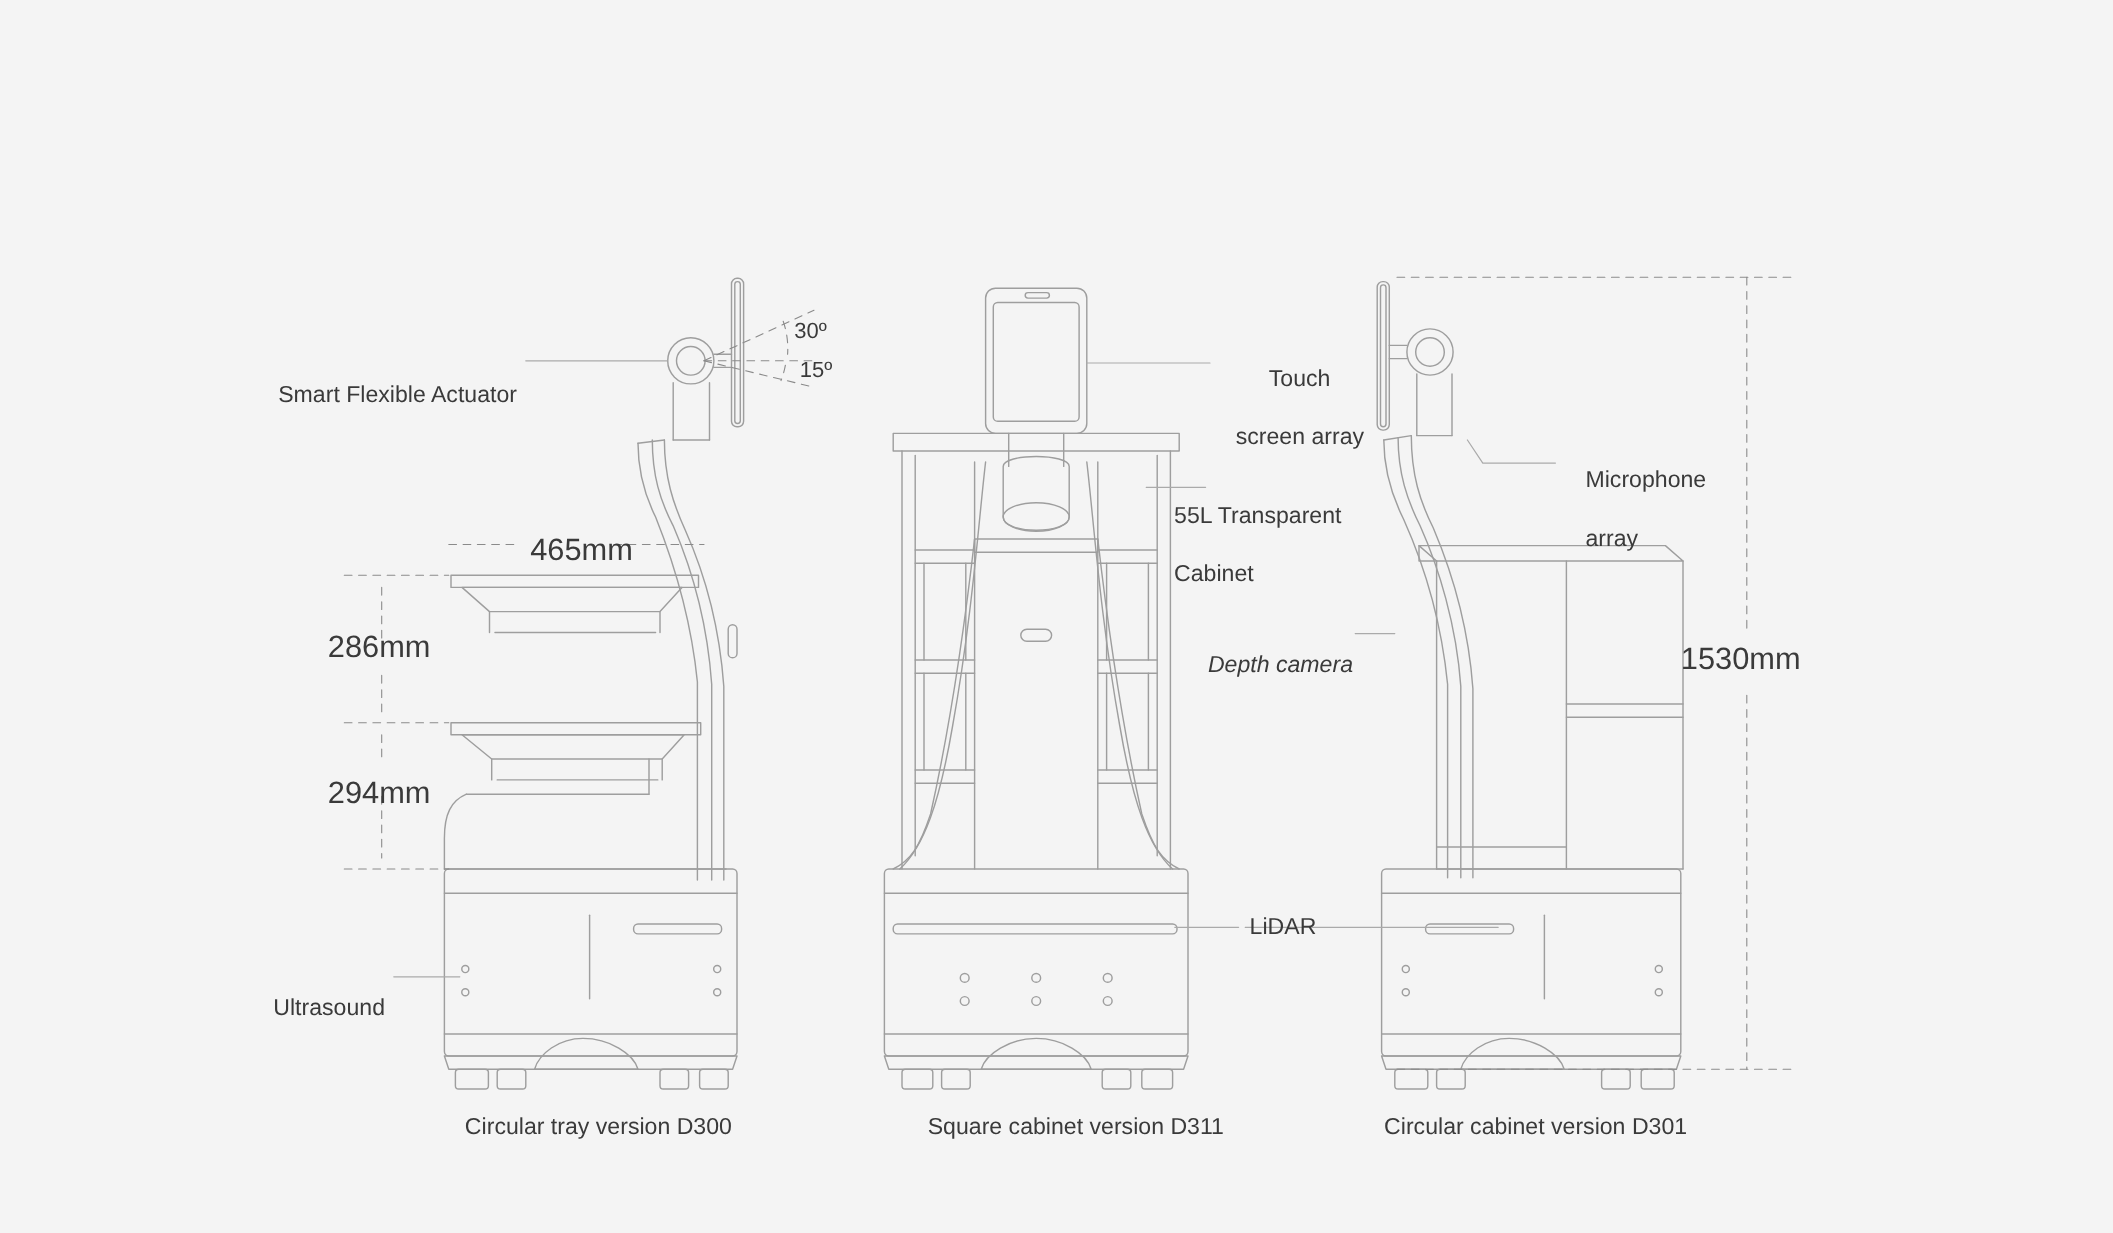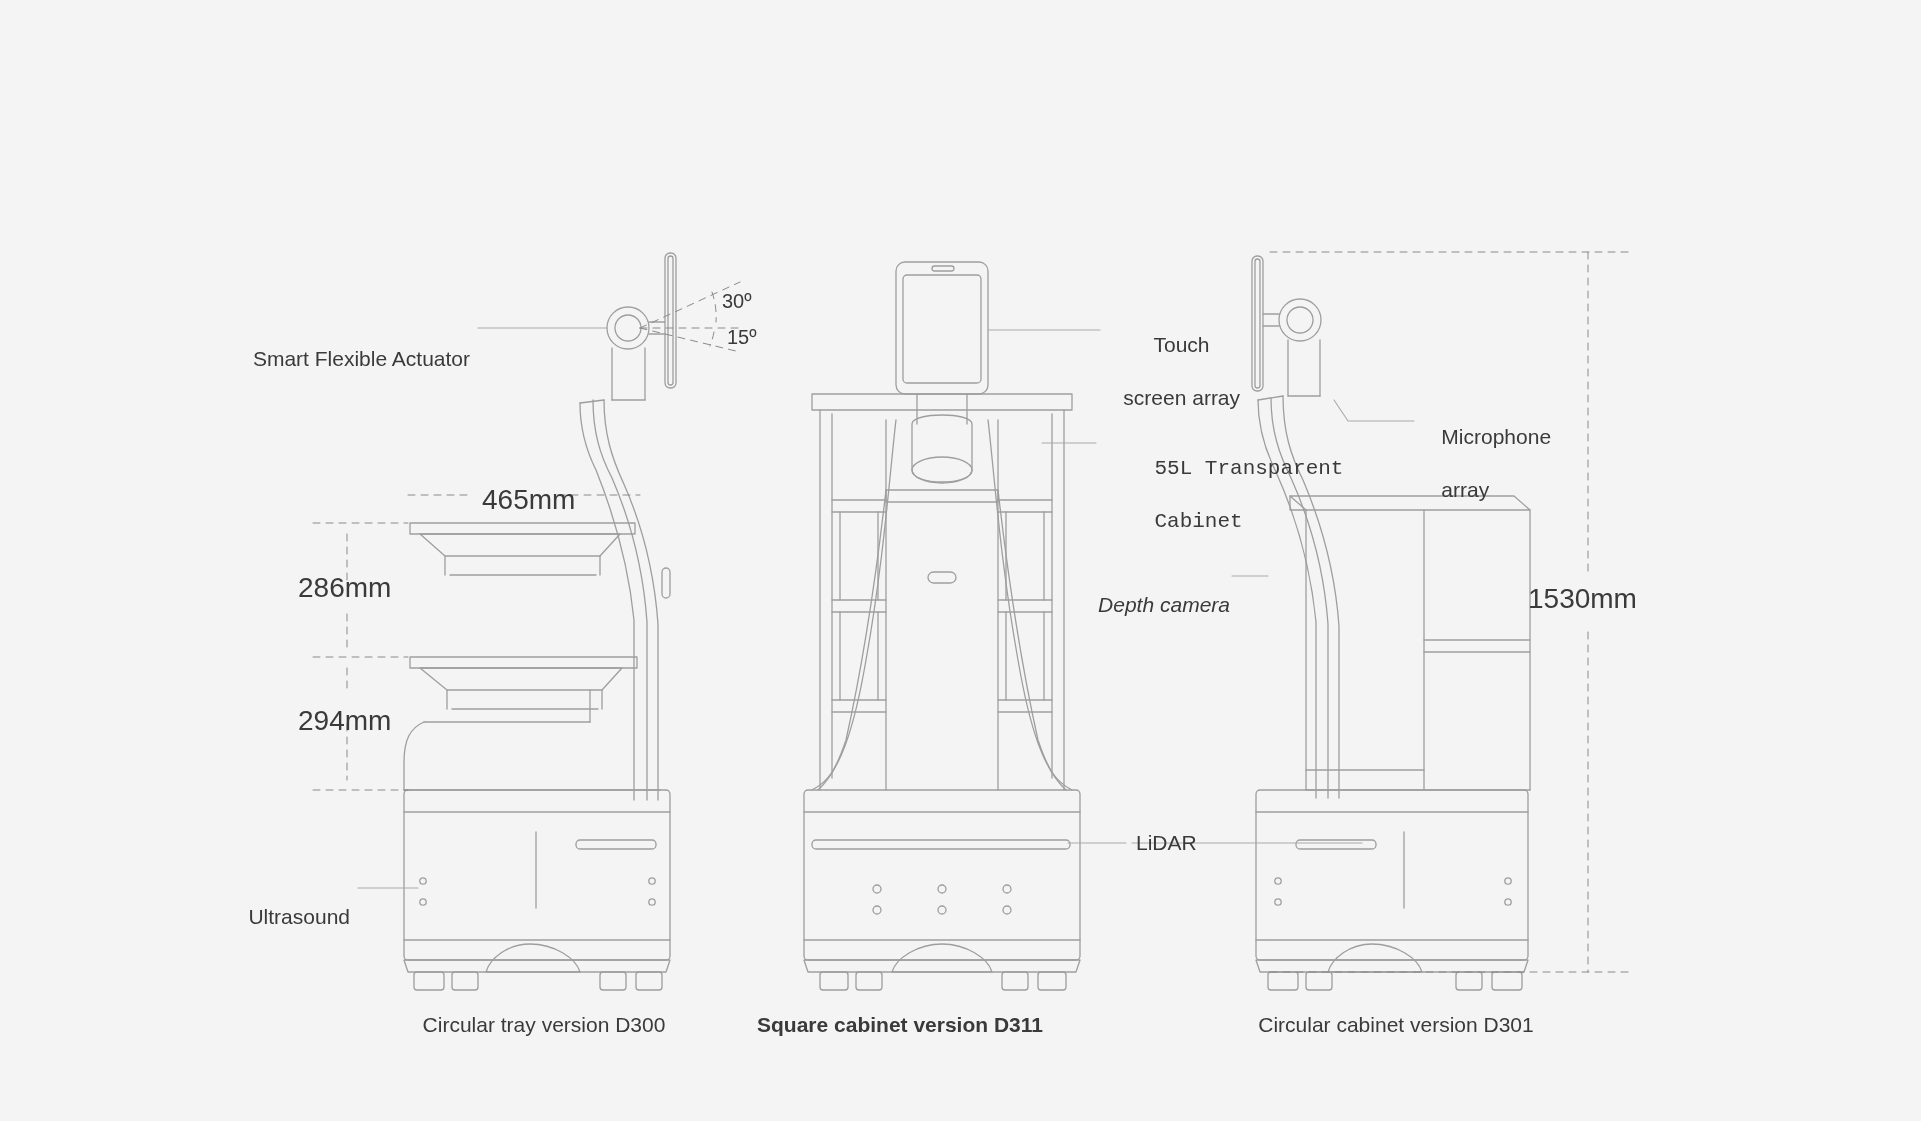--- a/index.html
+++ b/index.html
@@ -286,33 +286,33 @@
 
   <div class="dim" style="left:298px; top:705px;">294mm</div>
 
   <div class="dim" style="left:1528px; top:583px;">1530mm</div>
 
   <div class="lbl center" style="left:1100px; top:306px; width:140px;">
     <span>Touch</span><br>
     <span>screen array</span>
   </div>
 
-  <div class="lbl" style="left:1104px; top:430px;font-family:Liberation Mono, monospace;">
+  <div class="lbl" style="left:1044px; top:430px;">
     <span>55L Transparent</span><br>
     <span>Cabinet</span>
   </div>
 
   <div class="lbl" style="left:1136px; top:830px;">LiDAR</div>
 
   <div class="lbl" style="left:1418px; top:398px;">
     <span>Microphone</span><br>
     <span>array</span>
   </div>
 
   <div class="lbl right" style="left:1010px; top:564px; width:220px;font-style:italic;">Depth camera</div>
 
   <div class="caption" style="left:324px; top:1013px; width:440px;">Circular tray version D300</div>
 
-  <div class="caption" style="left:680px; top:1013px; width:440px;font-weight:bold;">Square cabinet version D311</div>
+  <div class="caption" style="left:758px; top:1013px; width:440px;">Square cabinet version D311</div>
 
   <div class="caption" style="left:1176px; top:1013px; width:440px;">Circular cabinet version D301</div>
 
 </div>
 
 </body></html>

